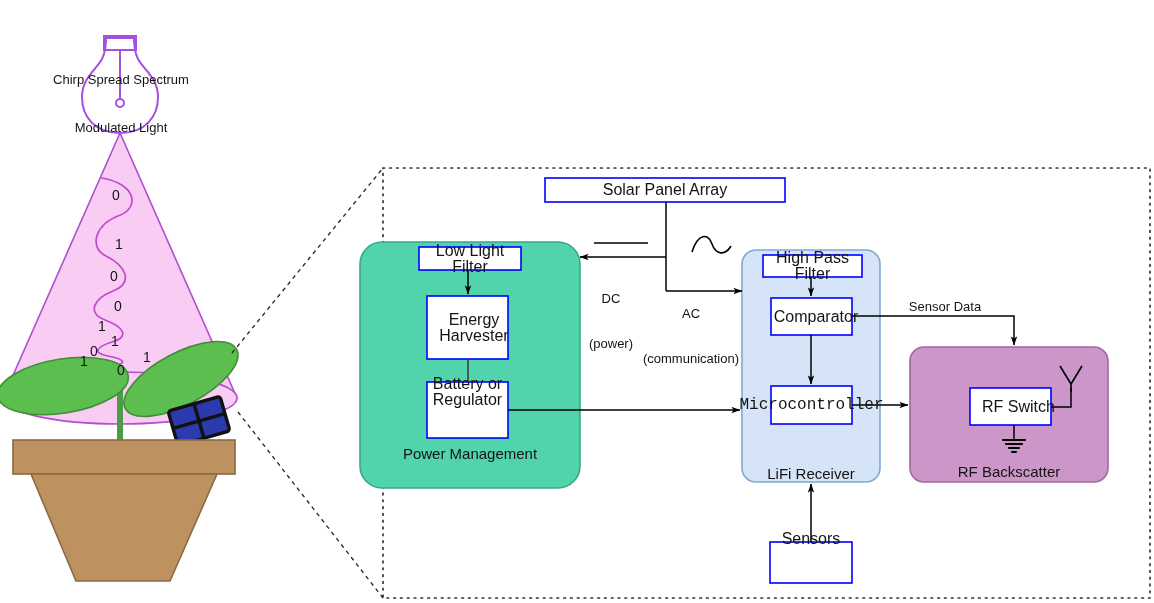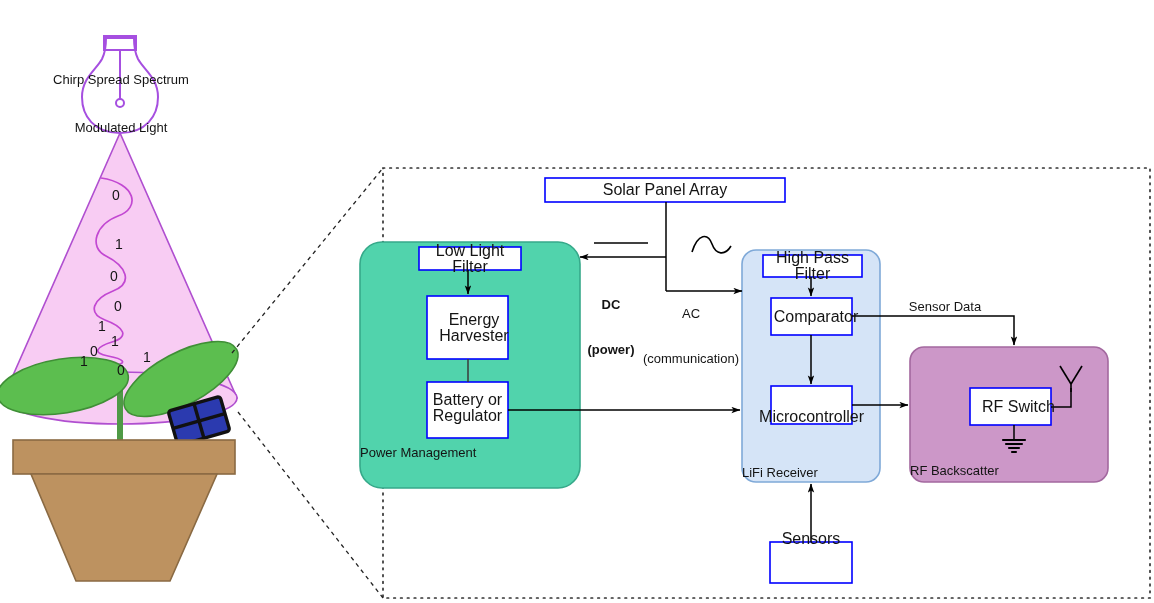--- a/index.html
+++ b/index.html
@@ -41,24 +41,24 @@
     align-items: center;
     justify-content: center;
     text-align: center;
     color: #141414;
     font-family: "Liberation Sans", sans-serif;
     font-size: 16px;
     line-height: 16px;
   }
   .grp-cap {
     position: absolute;
-    text-align: left;
-    color: #141414;
-    font-family: "Liberation Sans", sans-serif;
-    font-size: 13px;
+    text-align: center;
+    color: #141414;
+    font-family: "Liberation Sans", sans-serif;
+    font-size: 15px;
     white-space: pre;
   }
   .bit {
     position: absolute;
     color: #141414;
     font-family: "Liberation Sans", sans-serif;
     font-size: 14px;
     line-height: 14px;
     white-space: pre;
   }
@@ -221,33 +221,33 @@
   <span class="bit" style="left:111px; top:334px;">1</span>
   <span class="bit" style="left:90px; top:344px;">0</span>
   <span class="bit" style="left:143px; top:350px;">1</span>
   <span class="bit" style="left:80px; top:354px;">1</span>
   <span class="bit" style="left:117px; top:363px;">0</span>
 
   <div class="box-lbl" style="left:545px; top:178px; width:240px; height:24px;">Solar Panel Array</div>
   <div class="box-lbl" style="left:419px; top:247px; width:102px; height:23px;">Low Light Filter</div>
   <div class="box-lbl" style="left:427px; top:296px; width:94px; height:63px; white-space:pre-line;">Energy
 Harvester</div>
-  <div class="box-lbl" style="left:427px; top:380px; width:81px; height:56px; white-space:pre-line;">Battery or
+  <div class="box-lbl" style="left:427px; top:364px; width:81px; height:56px; white-space:pre-line;">Battery or
 Regulator</div>
   <div class="box-lbl" style="left:763px; top:255px; width:99px; height:22px;">High Pass Filter</div>
   <div class="box-lbl" style="left:771px; top:298px; width:90px; height:37px;">Comparator</div>
-  <div class="box-lbl" style="left:768px; top:392px; width:87px; height:50px;">Microcontroller</div>
+  <div class="box-lbl" style="left:768px; top:380px; width:87px; height:50px;font-family:Liberation Mono, monospace;">Microcontroller</div>
   <div class="box-lbl" style="left:970px; top:388px; width:81px; height:37px;padding-left:8px;">RF Switch</div>
   <div class="box-lbl" style="left:770px; top:523px; width:82px; height:31px;">Sensors</div>
 
   <div class="grp-cap" style="left:360px; top:445px; width:220px;">Power Management</div>
   <div class="grp-cap" style="left:742px; top:465px; width:138px;">LiFi Receiver</div>
   <div class="grp-cap" style="left:910px; top:463px; width:198px;">RF Backscatter</div>
 
-  <div class="lbl" style="left:561px; top:267px; width:100px;font-weight:bold;">
+  <div class="lbl" style="left:561px; top:261px; width:100px;">
     <div>DC</div>
     <div>(power)</div>
   </div>
 
   <div class="lbl" style="left:616px; top:276px; width:150px;">
     <div>AC</div>
     <div>(communication)</div>
   </div>
 
   <div class="lbl" style="left:885px; top:299px; width:120px;">Sensor Data</div>

